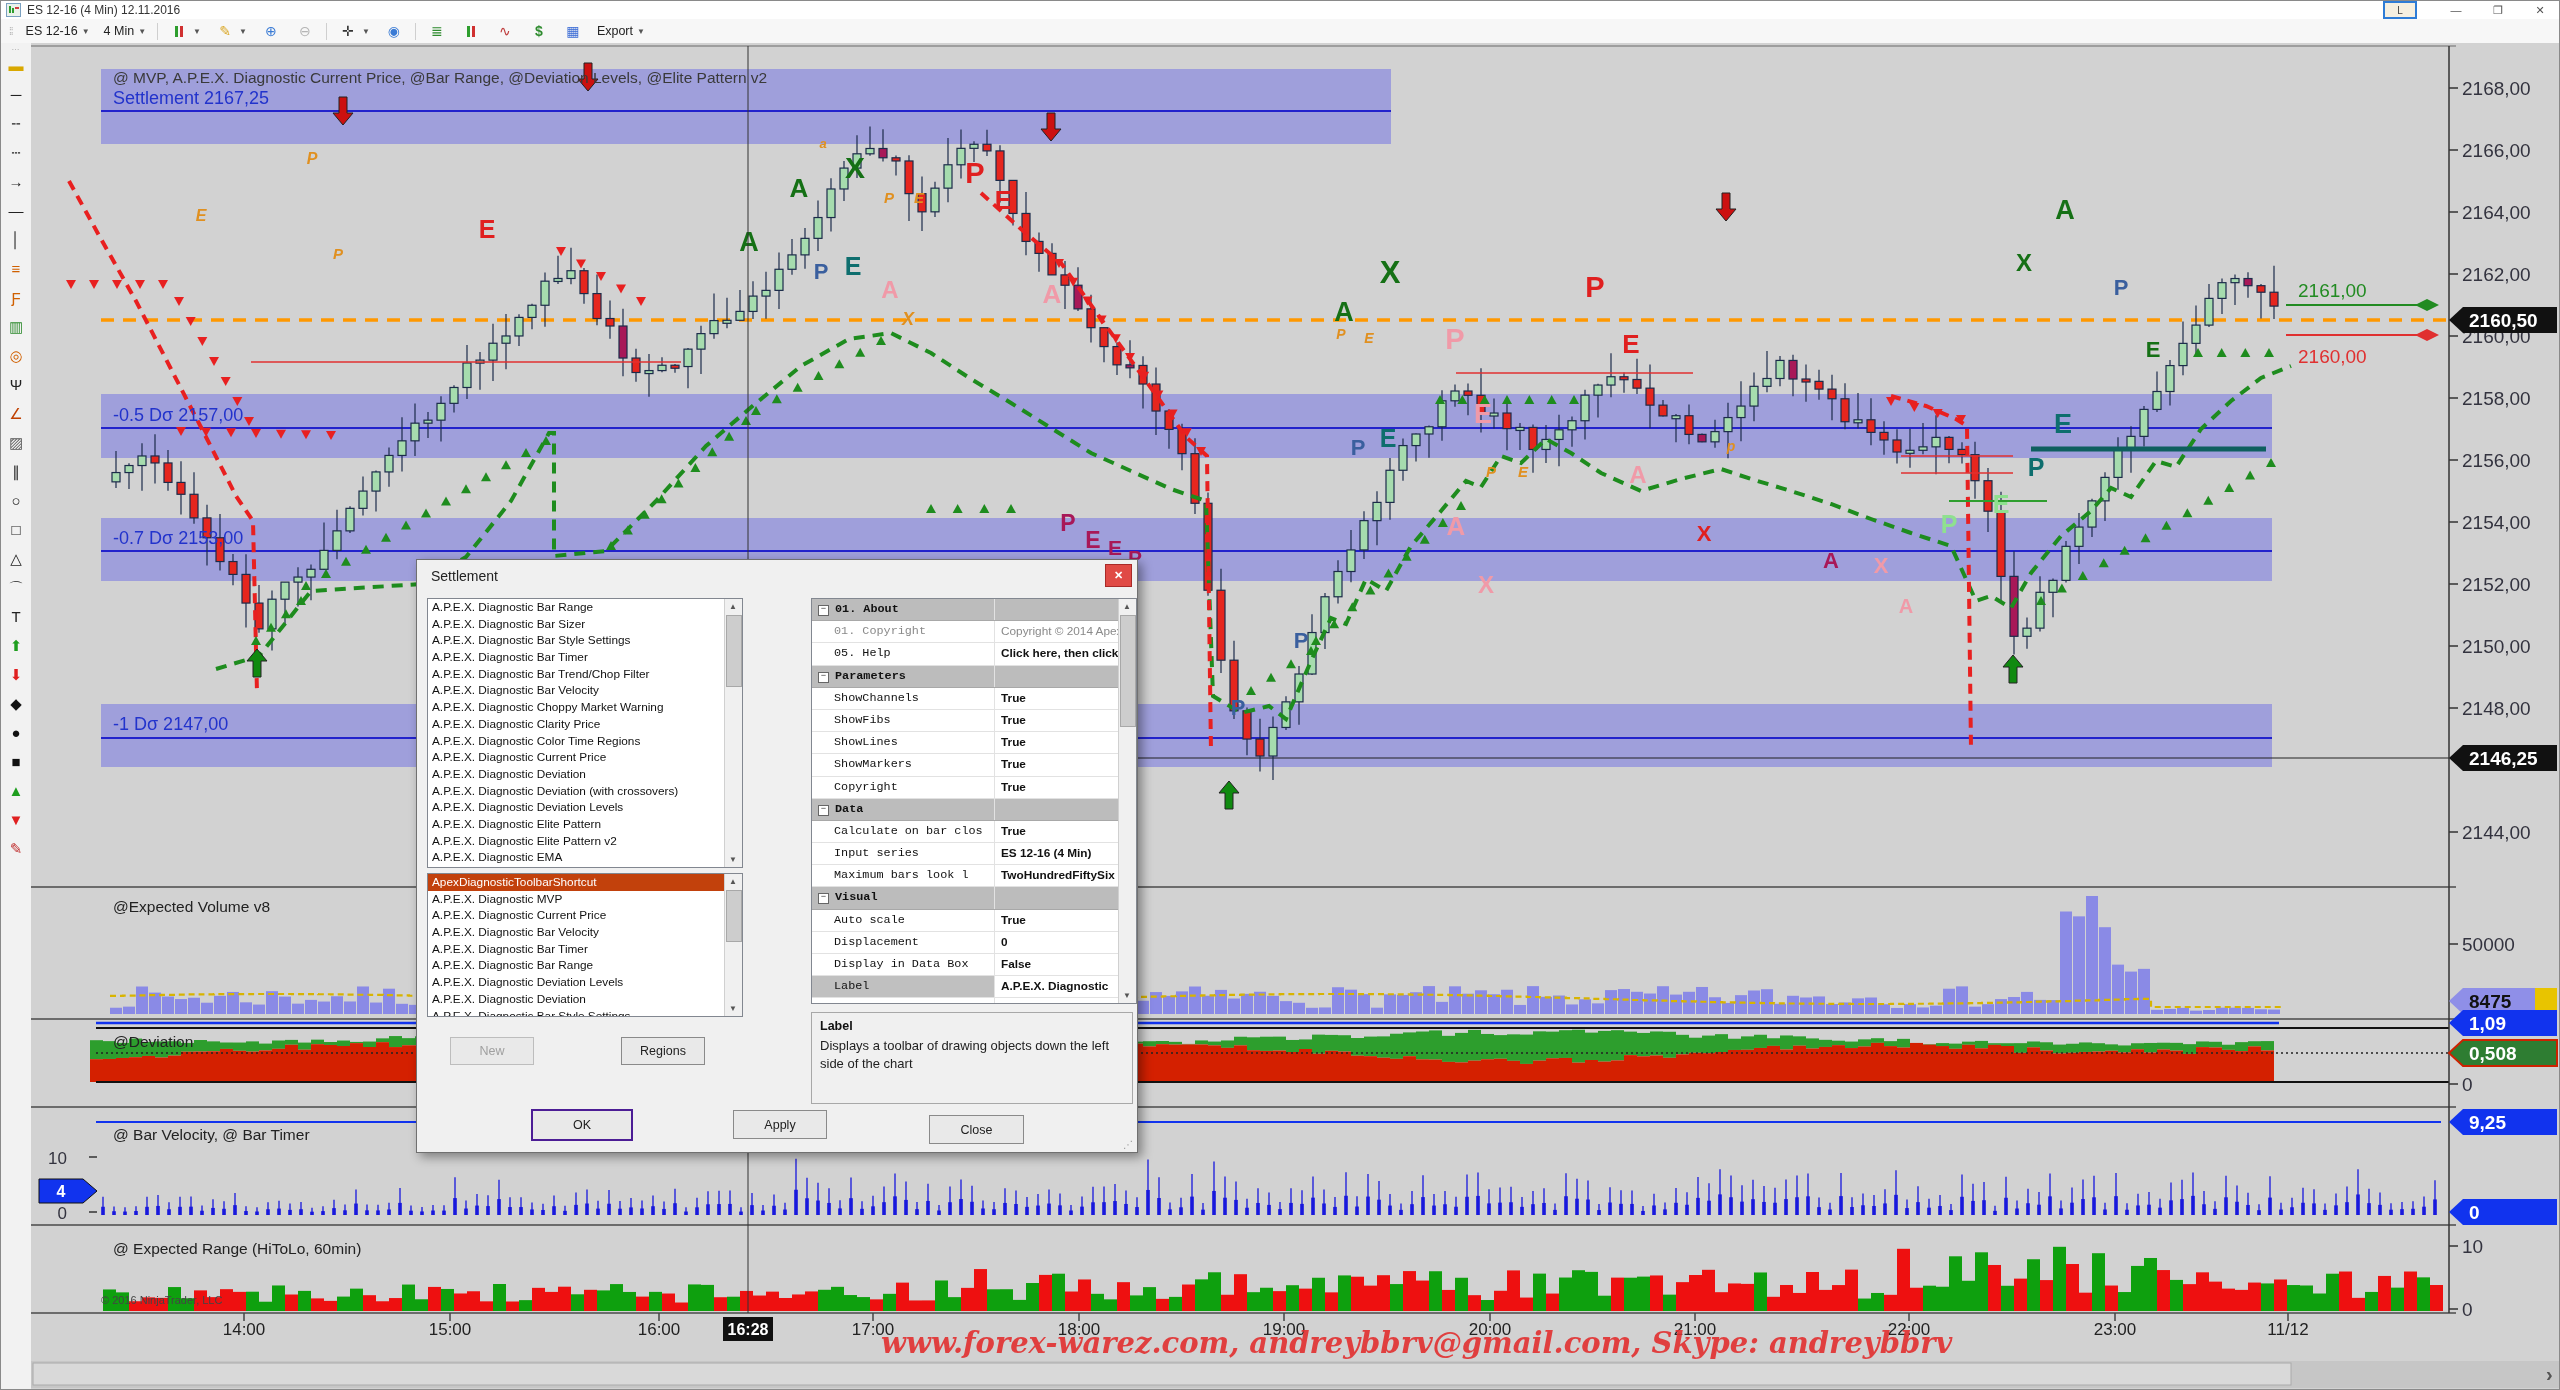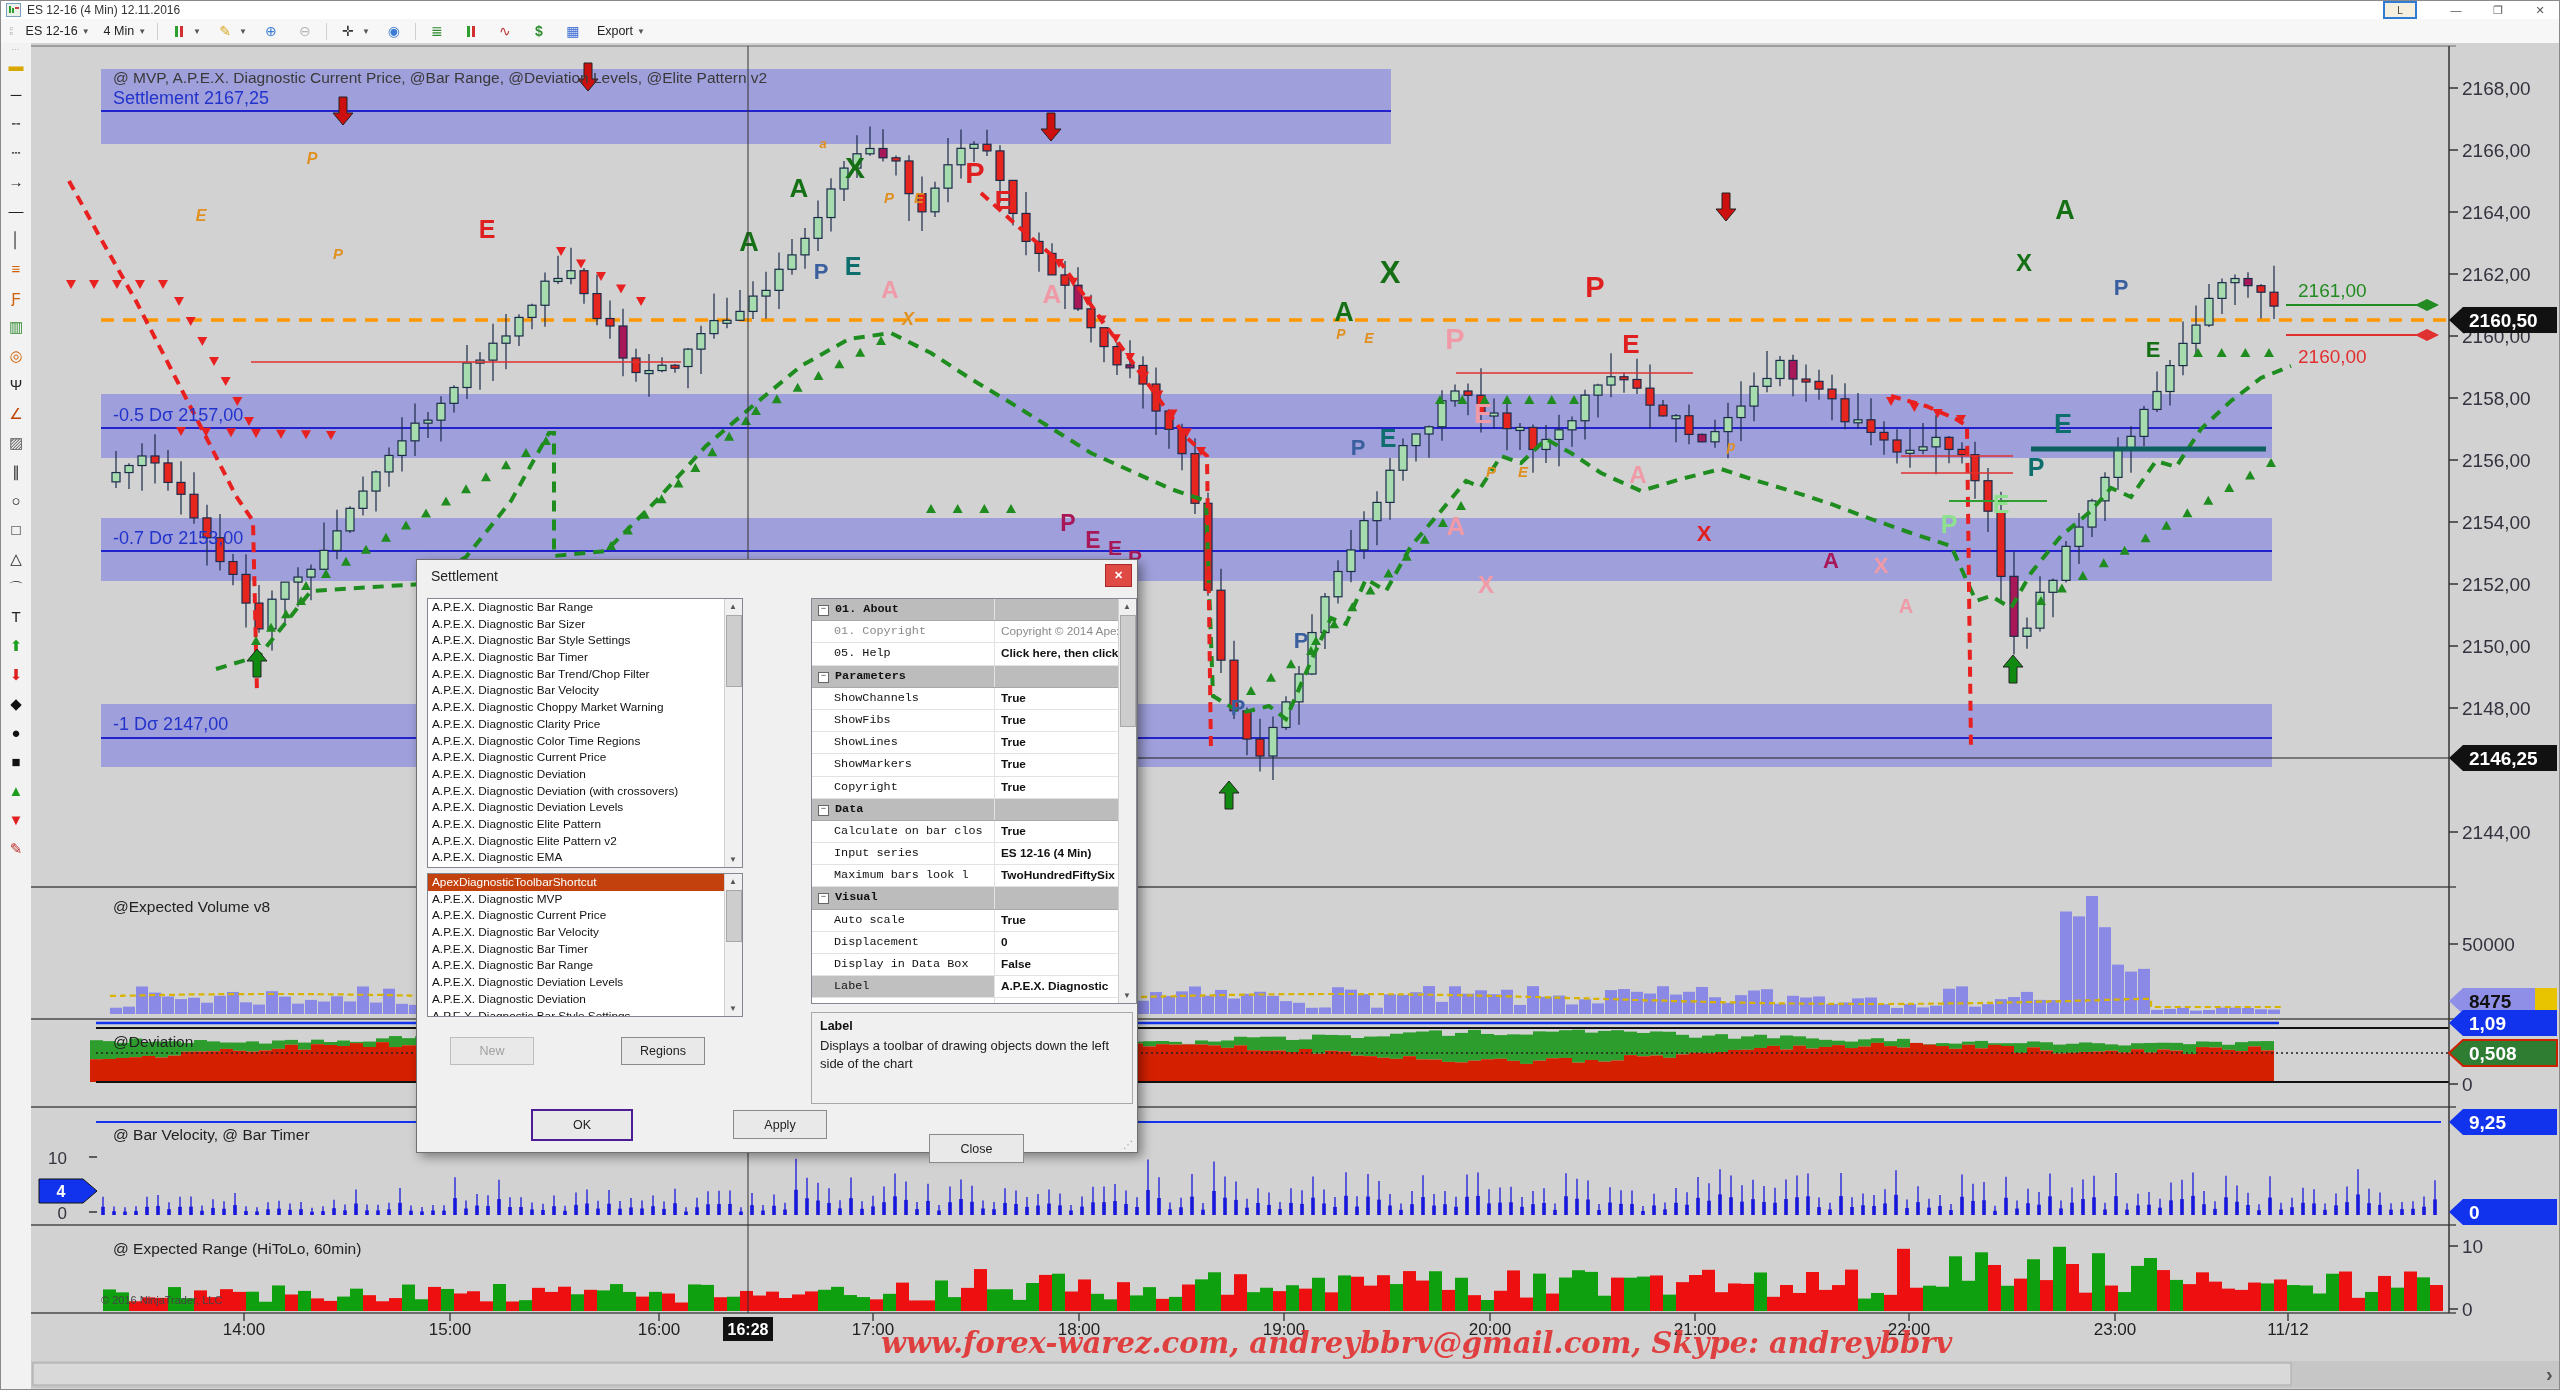--- a/index.html
+++ b/index.html
@@ -2052,16 +2052,16 @@
         </div>
       </div>
     <div id="desc">
       <div id="desctitle">Label</div>
       <div id="desctext">Displays a toolbar of drawing objects down the left side of the chart</div>
     </div>
     <div class="dbtn disabled" style="left:33px;top:477px;width:82px;height:26px;">New</div>
     <div class="dbtn" style="left:204px;top:477px;width:82px;height:26px;">Regions</div>
     <div class="dbtn" id="okbtn" style="left:114px;top:549px;width:98px;height:28px;">OK</div>
     <div class="dbtn" style="left:316px;top:550px;width:92px;height:27px;">Apply</div>
-    <div class="dbtn" style="left:512px;top:574px;width:93px;height:27px;">Close</div>
+    <div class="dbtn" style="left:512px;top:555px;width:93px;height:27px;">Close</div>
     <div id="dlggrip">⋰</div>
   </div>
 </div>
 
 </body></html>

